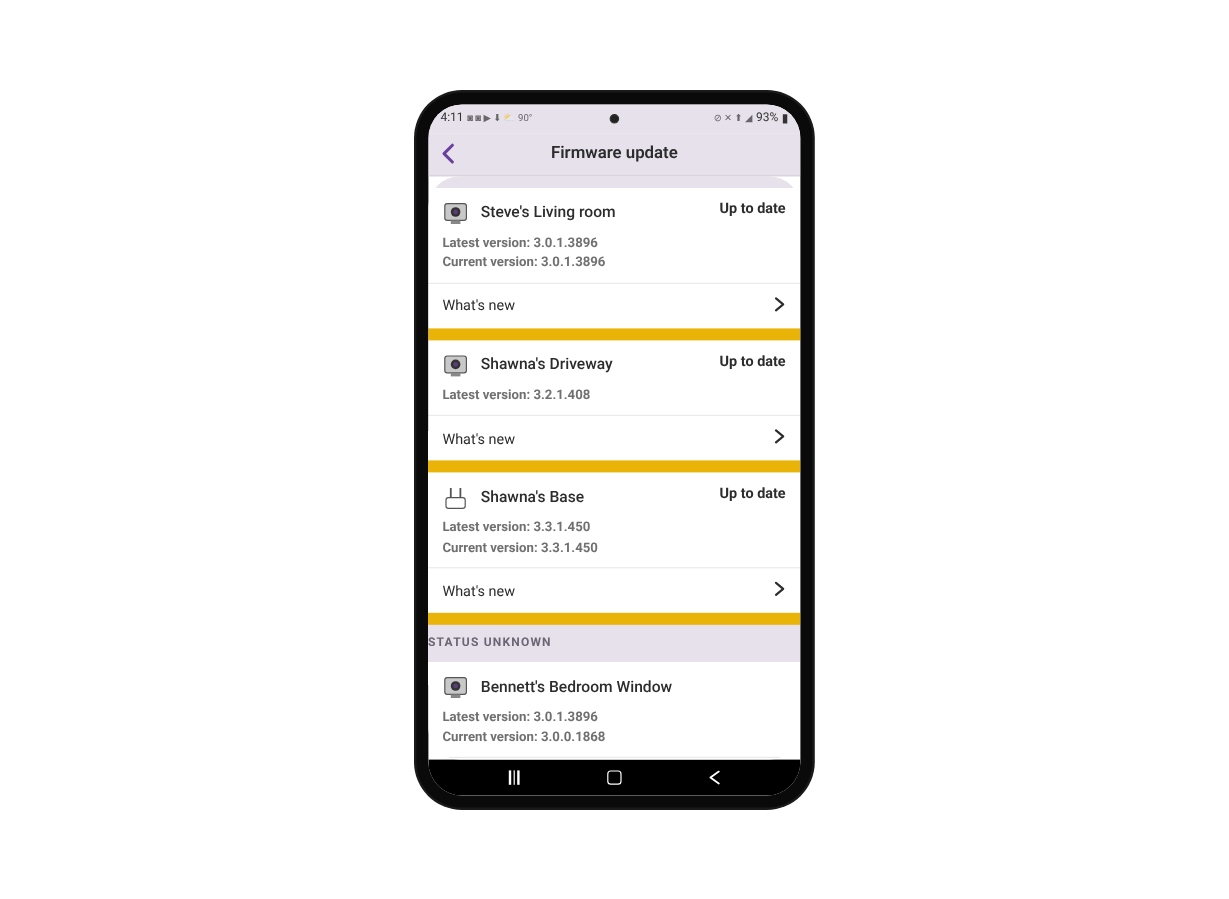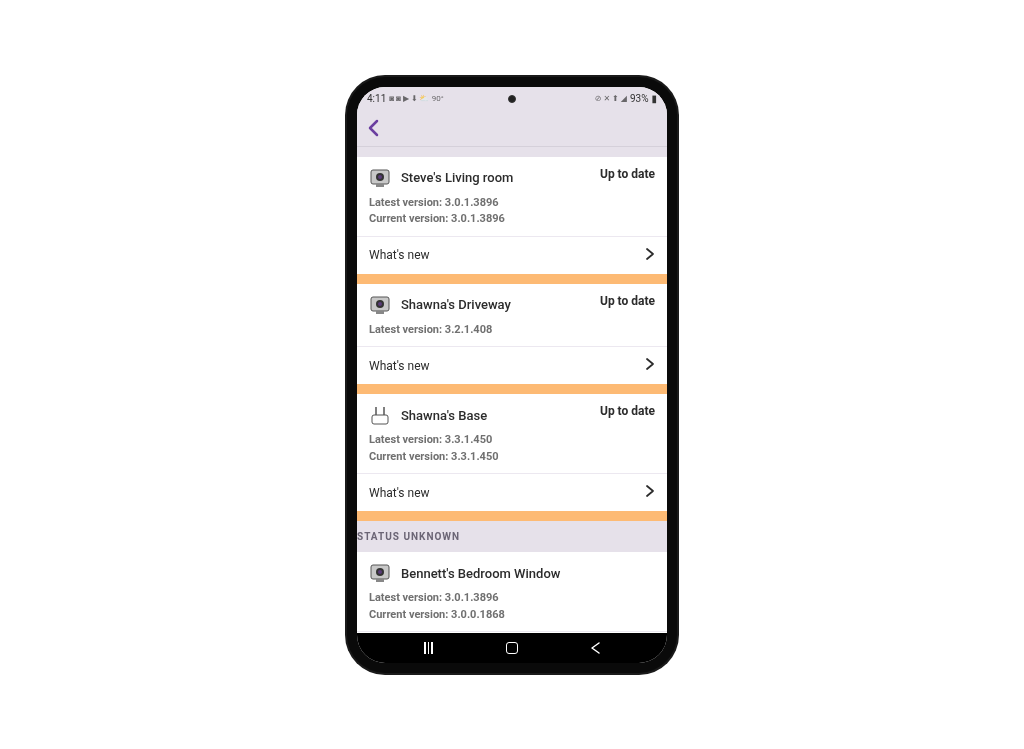--- a/index.html
+++ b/index.html
@@ -76,23 +76,24 @@
       left: 0;
       right: 0;
       text-align: center;
       font-size: 14px;
       font-weight: 600;
       color: #2c2c2c;
       pointer-events: none;
     }
     .content {
       flex: 1;
-      background: #fdba74;
+      background: #eab308;
       overflow-y: auto;
       overflow-x: hidden;
+      border-radius: 26px;
     }
     .content::-webkit-scrollbar { width: 0; }
     .spacer-top { height: 10px; background: #e6e1ea; }
     .card {
       background: #fff;
       margin-bottom: 10px;
     }
     .card-head {
       padding: 10px 12px 8px 12px;
     }
@@ -191,20 +192,21 @@
         <span>▮</span>
       </div>
     </div>
 
     <div class="header">
       <div class="back-btn">
         <svg width="12" height="18" viewBox="0 0 12 18">
             <path d="M10 2 L3 9 L10 16" stroke="#6b3fa0" stroke-width="2.5" fill="none" stroke-linecap="round" stroke-linejoin="round"></path>
           </svg>
       </div>
+      <div class="header-title">Firmware update</div>
     </div>
 
     <div class="content">
       <div class="spacer-top"></div>
 
       <div class="card">
         <div class="card-head">
           <div class="card-top">
             <div class="device-left">
               <div class="device-icon">

